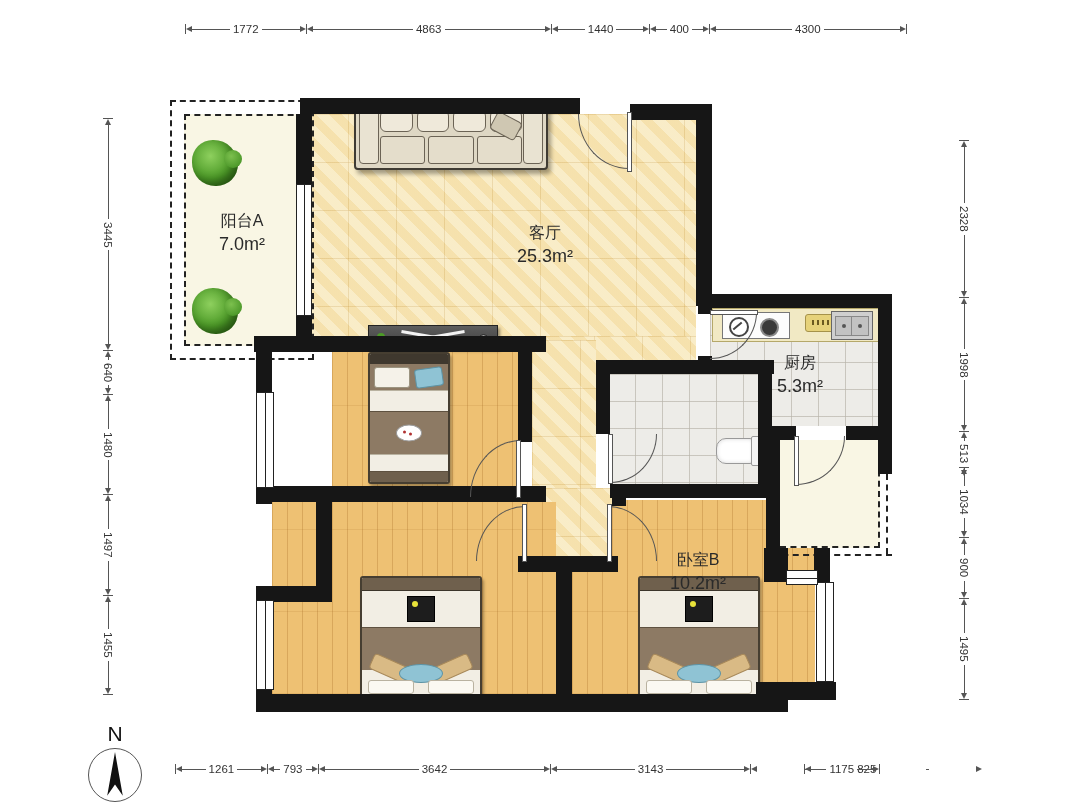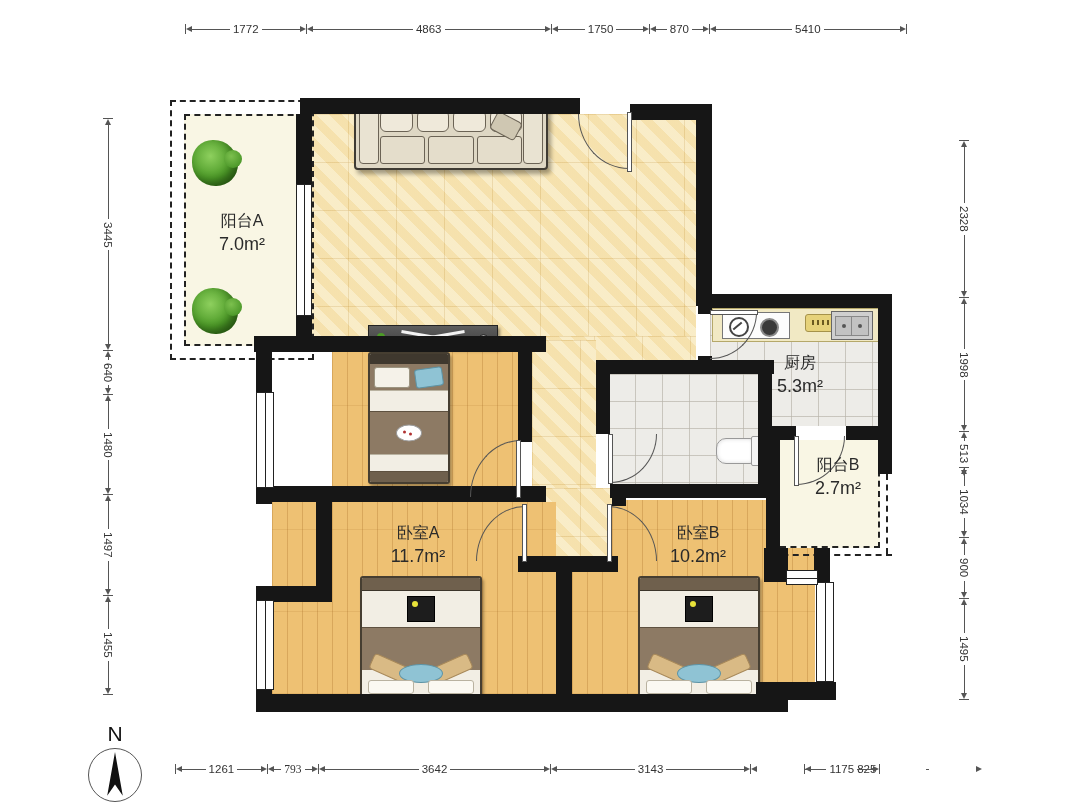--- a/index.html
+++ b/index.html
@@ -316,80 +316,76 @@
   <div class="arc arc-tr" style="left:608px;top:506px;width:48px;height:54px;"></div>
   <div class="leaf" style="left:607px;top:504px;width:3px;height:56px;"></div>
 
   <div class="arc arc-br" style="left:796px;top:436px;width:48px;height:48px;"></div>
   <div class="leaf" style="left:794px;top:436px;width:3px;height:48px;"></div>
 
   <div class="room-label" style="left:184px;top:210px;width:116px;">
     <div class="r-name">阳台A</div>
     <div class="r-area">7.0m²</div>
   </div>
+  <div class="room-label" style="left:485px;top:222px;width:120px;">
+    <div class="r-name">客厅</div>
+    <div class="r-area">25.3m²</div>
+  </div>
   <div class="room-label" style="left:740px;top:352px;width:120px;">
     <div class="r-name">厨房</div>
     <div class="r-area">5.3m²</div>
   </div>
-  <div class="room-label" style="left:778px;top:454px;width:120px;">
-    <div class="r-name">阳台B</div>
-    <div class="r-area">2.7m²</div>
-  </div>
-  <div class="room-label" style="left:358px;top:522px;width:120px;">
-    <div class="r-name">卧室A</div>
-    <div class="r-area">11.7m²</div>
-  </div>
-  <div class="room-label" style="left:638px;top:522px;width:120px;">
+  <div class="room-label" style="left:638px;top:549px;width:120px;">
     <div class="r-name">卧室B</div>
     <div class="r-area">10.2m²</div>
   </div>
 
   <div class="dim-h" style="left:185px;top:22px;width:722px;">
     <span class="tick"></span>
     <div class="seg" style="flex-grow:1772;">
         <span class="ln"></span>
         <span class="lab">1772</span>
         <span class="ln"></span>
       </div>
     <span class="tick"></span>
     <div class="seg" style="flex-grow:3625;">
         <span class="ln"></span>
         <span class="lab">4863</span>
         <span class="ln"></span>
       </div>
     <span class="tick"></span>
     <div class="seg" style="flex-grow:1440;">
         <span class="ln"></span>
-        <span class="lab">1750</span>
+        <span class="lab">1440</span>
         <span class="ln"></span>
       </div>
     <span class="tick"></span>
     <div class="seg" style="flex-grow:870;">
         <span class="ln"></span>
-        <span class="lab">870</span>
+        <span class="lab">400</span>
         <span class="ln"></span>
       </div>
     <span class="tick"></span>
     <div class="seg" style="flex-grow:2910;">
         <span class="ln"></span>
-        <span class="lab">5410</span>
+        <span class="lab">4300</span>
         <span class="ln"></span>
       </div>
     <span class="tick"></span>
   </div>
 
   <div class="dim-h" style="left:175px;top:762px;width:705px;">
     <span class="tick"></span>
     <div class="seg" style="flex-grow:1432;">
         <span class="ln"></span>
         <span class="lab">1261</span>
         <span class="ln"></span>
       </div>
     <span class="tick"></span>
-    <div class="seg" style="flex-grow:793;font-family:Liberation Serif, serif;">
+    <div class="seg" style="flex-grow:793;">
         <span class="ln"></span>
         <span class="lab">793</span>
         <span class="ln"></span>
       </div>
     <span class="tick"></span>
     <div class="seg" style="flex-grow:3642;">
         <span class="ln"></span>
         <span class="lab">3642</span>
         <span class="ln"></span>
       </div>

